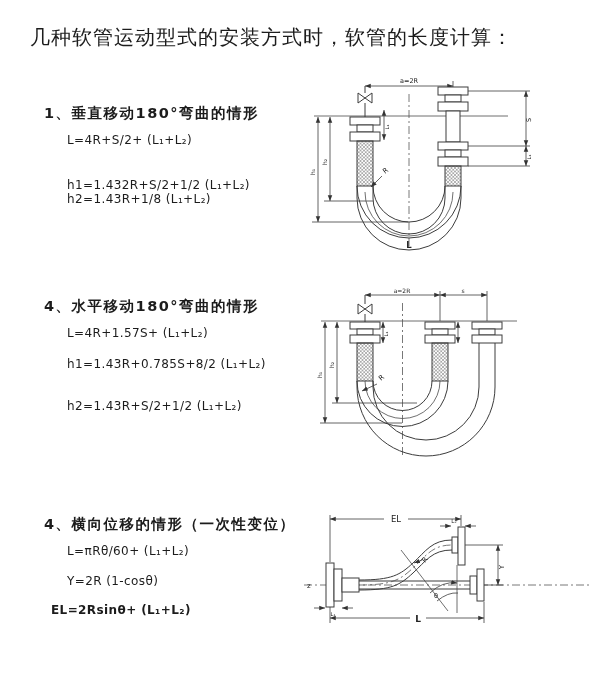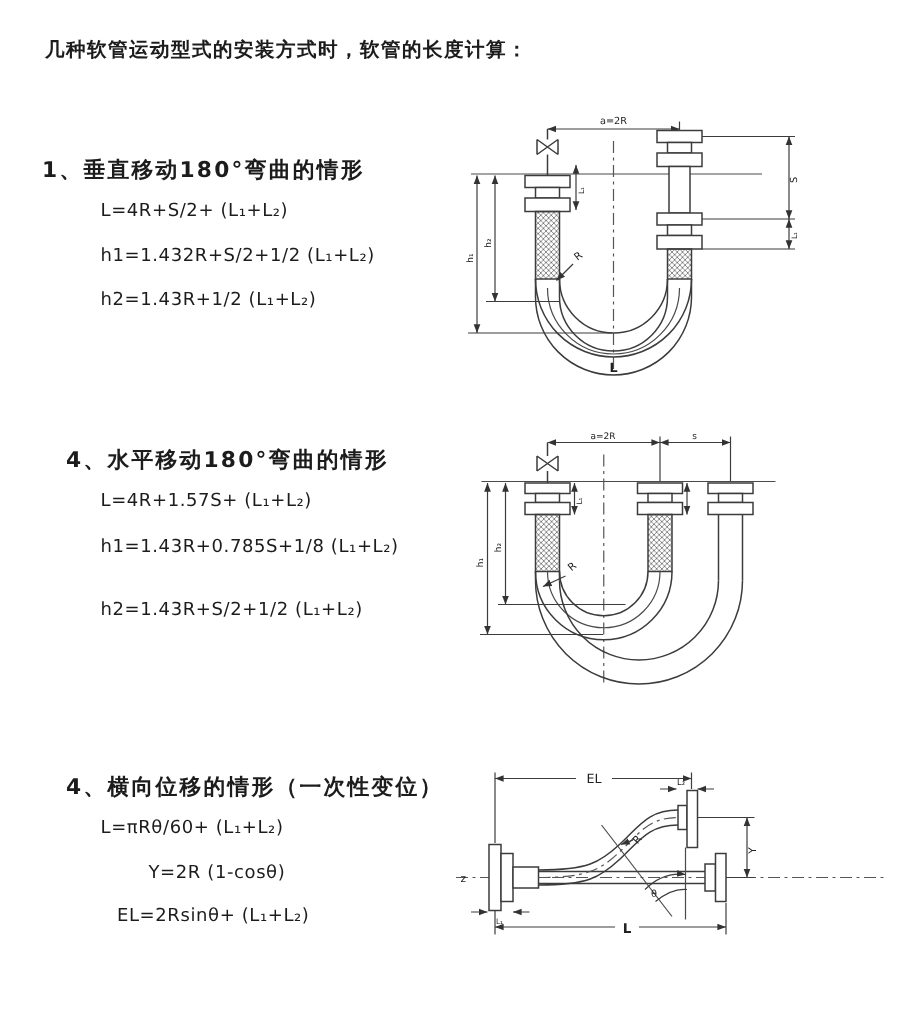--- a/index.html
+++ b/index.html
@@ -1,50 +1,50 @@
 <!DOCTYPE html>
 <html><head>
 <meta charset="utf-8">
 <style>
   html,body{margin:0;padding:0;}
   body{
     width:600px;height:675px;background:#ffffff;position:relative;overflow:hidden;
     font-family:"DejaVu Sans","Liberation Sans",sans-serif;color:#1c1c1c;
   }
   .abs{position:absolute;white-space:nowrap;}
-  .doc-title{font-size:13px;font-weight:bold;letter-spacing:1px;}
+  .doc-title{font-size:20px;font-weight:normal;letter-spacing:1px;}
   .sec-heading{font-size:14.5px;font-weight:bold;letter-spacing:1.5px;}
   .formula{font-size:12px;font-weight:normal;letter-spacing:0.4px;}
   svg{position:absolute;overflow:visible;}
   svg text{fill:#222;font-family:"DejaVu Sans","Liberation Sans",sans-serif;}
   .ln{stroke:#3c3c3c;stroke-width:1;fill:none;}
   .thin{stroke:#4a4a4a;stroke-width:0.8;fill:none;}
   .dim{stroke:#3c3c3c;stroke-width:0.8;fill:none;}
   .cl{stroke:#555;stroke-width:0.8;fill:none;stroke-dasharray:8 3 2 3;}
   .wh{fill:#ffffff;stroke:#3c3c3c;stroke-width:1;}
 </style>
 </head>
 <body>
 
 <div class="abs doc-title" style="left:30px;top:24px;">几种软管运动型式的安装方式时，软管的长度计算：</div>
 
-<div class="abs sec-heading" style="left:28px;top:104px;">1、垂直移动180°弯曲的情形</div>
+<div class="abs sec-heading" style="left:44px;top:104px;">1、垂直移动180°弯曲的情形</div>
 <div class="abs formula" style="left:67px;top:133px;">L=4R+S/2+ (L₁+L₂)</div>
-<div class="abs formula" style="left:67px;top:163px;">h1=1.432R+S/2+1/2 (L₁+L₂)</div>
-<div class="abs formula" style="left:67px;top:192px;">h2=1.43R+1/2 (L₁+L₂)</div>
+<div class="abs formula" style="left:67px;top:178px;">h1=1.432R+S/2+1/2 (L₁+L₂)</div>
+<div class="abs formula" style="left:67px;top:192px;">h2=1.43R+1/8 (L₁+L₂)</div>
 
 <div class="abs sec-heading" style="left:44px;top:297px;">4、水平移动180°弯曲的情形</div>
 <div class="abs formula" style="left:67px;top:326px;">L=4R+1.57S+ (L₁+L₂)</div>
-<div class="abs formula" style="left:67px;top:357px;">h1=1.43R+0.785S+1/8 (L₁+L₂)</div>
+<div class="abs formula" style="left:67px;top:357px;">h1=1.43R+0.785S+8/2 (L₁+L₂)</div>
 <div class="abs formula" style="left:67px;top:399px;">h2=1.43R+S/2+1/2 (L₁+L₂)</div>
 
 <div class="abs sec-heading" style="left:44px;top:515px;">4、横向位移的情形（一次性变位）</div>
 <div class="abs formula" style="left:67px;top:544px;">L=πRθ/60+ (L₁+L₂)</div>
-<div class="abs formula" style="left:67px;top:574px;margin-left:32px;">Y=2R (1-cosθ)</div>
-<div class="abs formula" style="left:78px;top:603px;">EL=2Rsinθ+ (L₁+L₂)</div>
+<div class="abs formula" style="left:67px;top:574px;">Y=2R (1-cosθ)</div>
+<div class="abs formula" style="left:51px;top:603px;font-weight:bold;">EL=2Rsinθ+ (L₁+L₂)</div>
 
 <svg style="left:308px;top:70px;" width="232" height="185" viewBox="0 0 232 185">
   <defs>
     <marker id="arA" viewBox="0 0 10 10" refX="9" refY="5" markerWidth="8" markerHeight="8" orient="auto-start-reverse">
       <path d="M0,1.5 L9,5 L0,8.5 z" fill="#333"></path>
     </marker>
     <pattern id="htA" width="3.5" height="3.5" patternUnits="userSpaceOnUse">
       <path d="M0,3.5 L3.5,0 M0,0 L3.5,3.5" stroke="#666" stroke-width="0.5"></path>
     </pattern>
   </defs>

